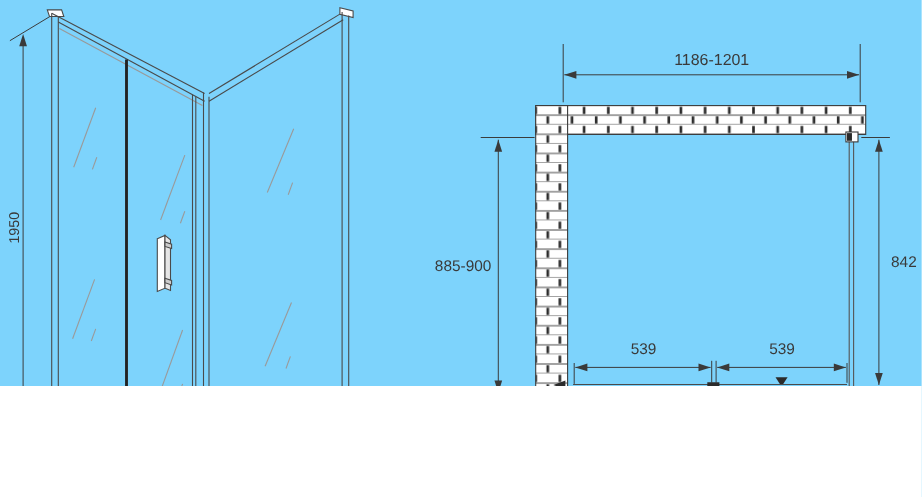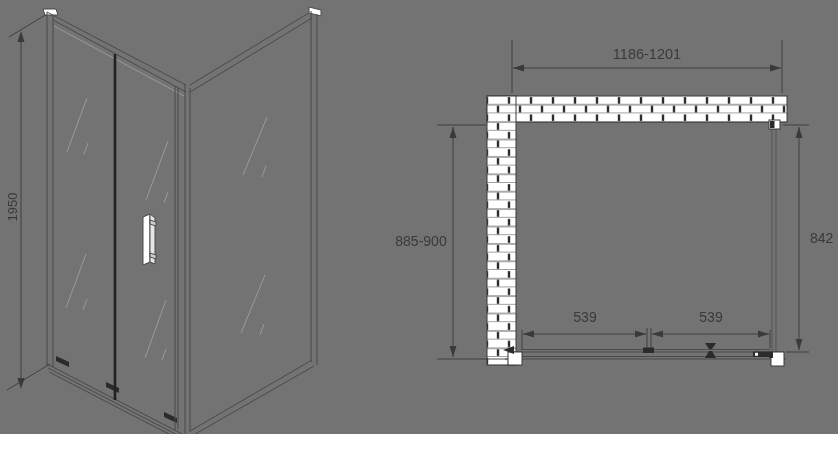--- a/index.html
+++ b/index.html
@@ -4,22 +4,22 @@
 <style>
   html, body {
     margin: 0;
     padding: 0;
     background: #ffffff;
     font-family: "Liberation Sans", sans-serif;
   }
   .canvas {
     position: relative;
     width: 838px;
-    height: 434px;
-    background: #737373;
+    height: 351px;
+    background: #7dd3fc;
     overflow: hidden;
   }
   svg text {
     font-family: "Liberation Sans", sans-serif;
     fill: #3a3a3a;
   }
   .dim-label { font-size: 14px; }
   .dim-label-lg { font-size: 14.5px; }
   .dim-label-sm { font-size: 13px; }
 </style>

